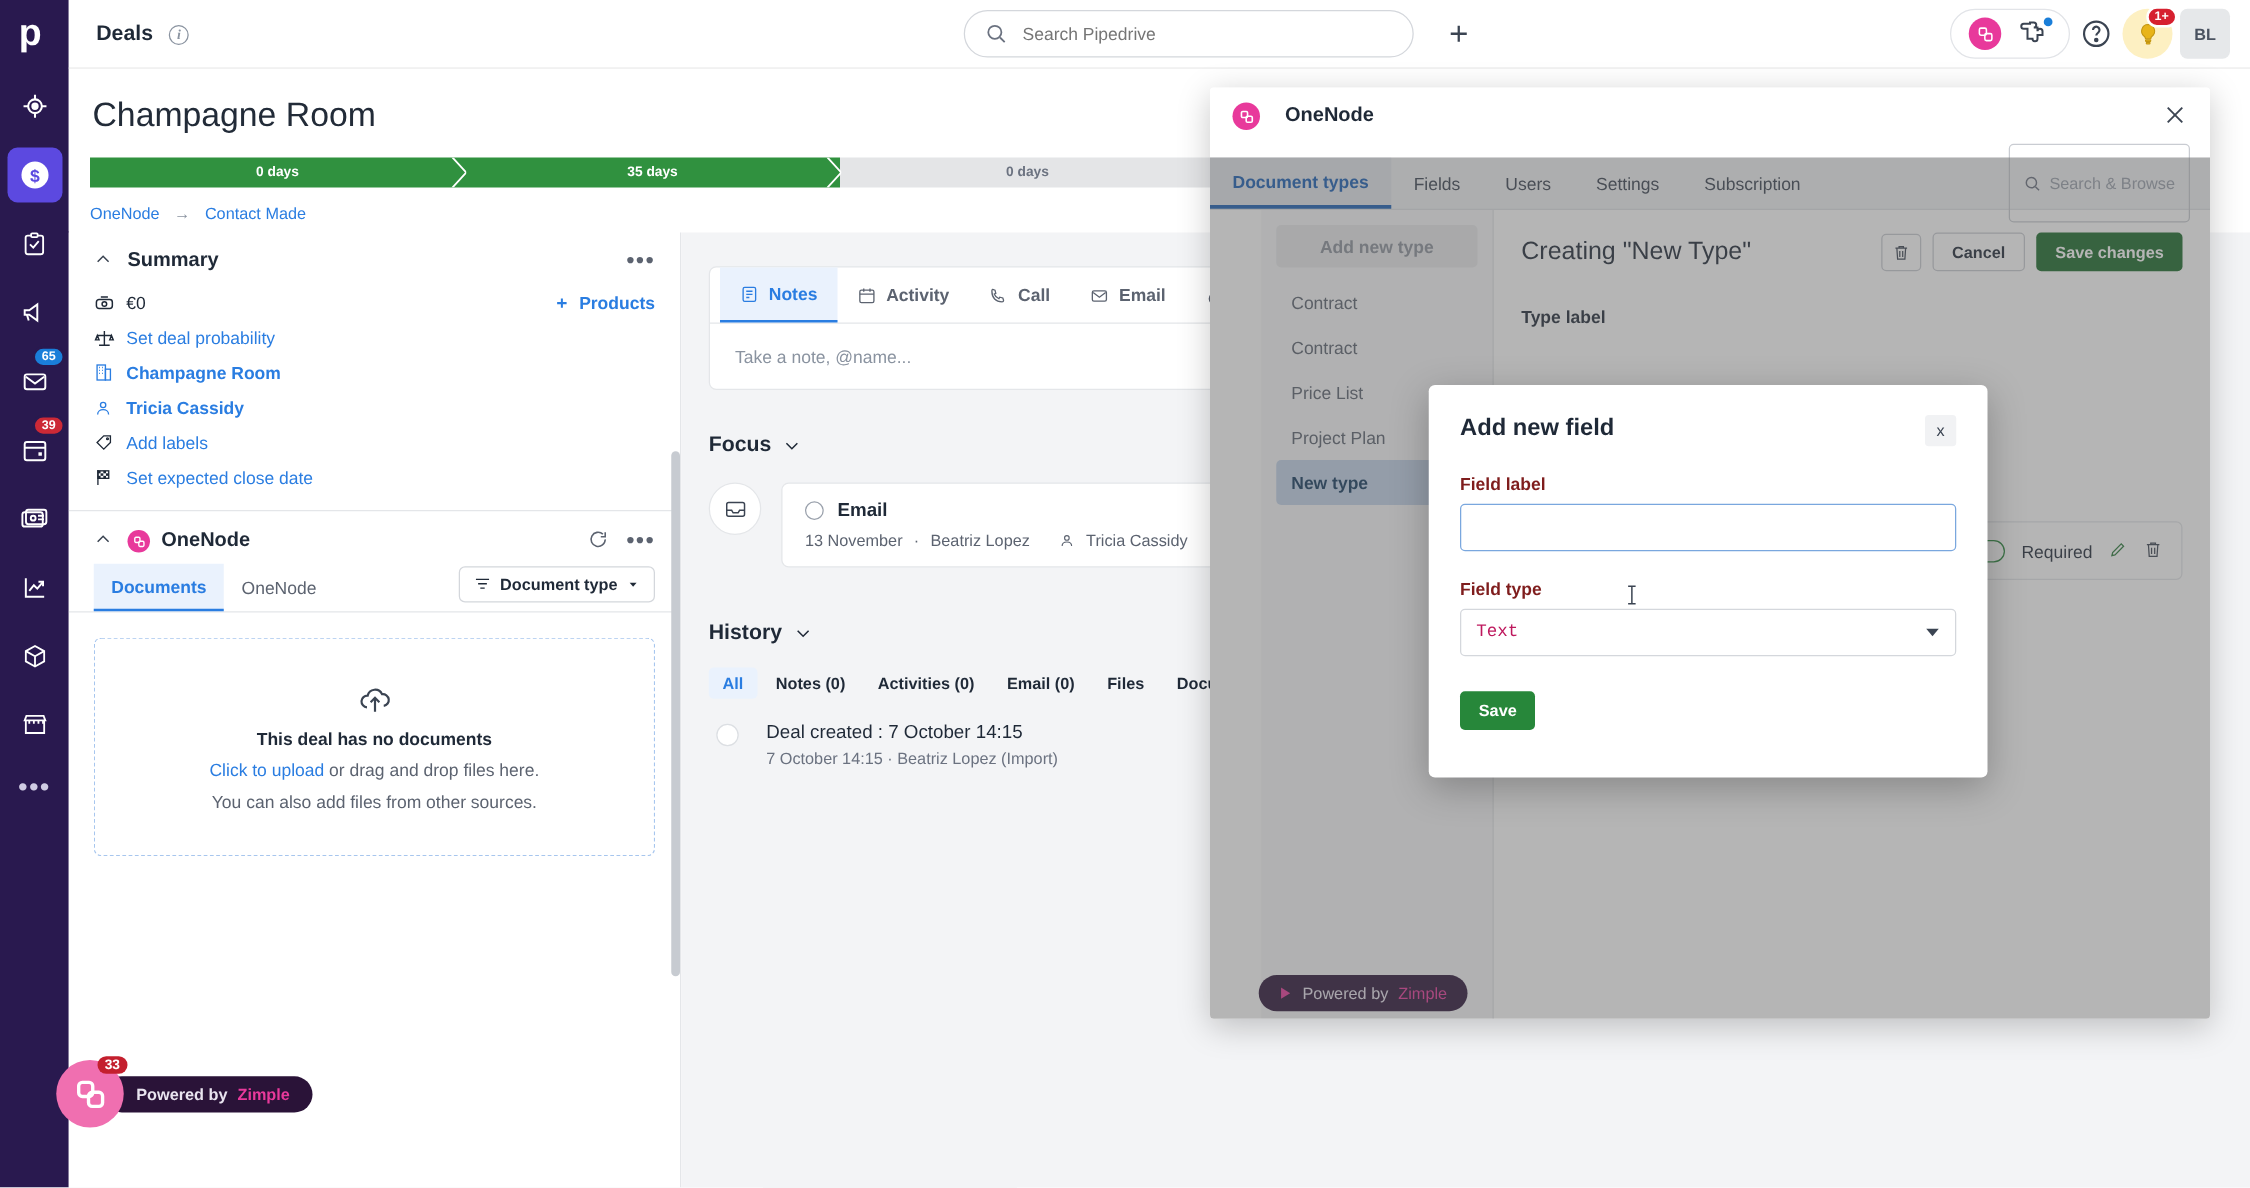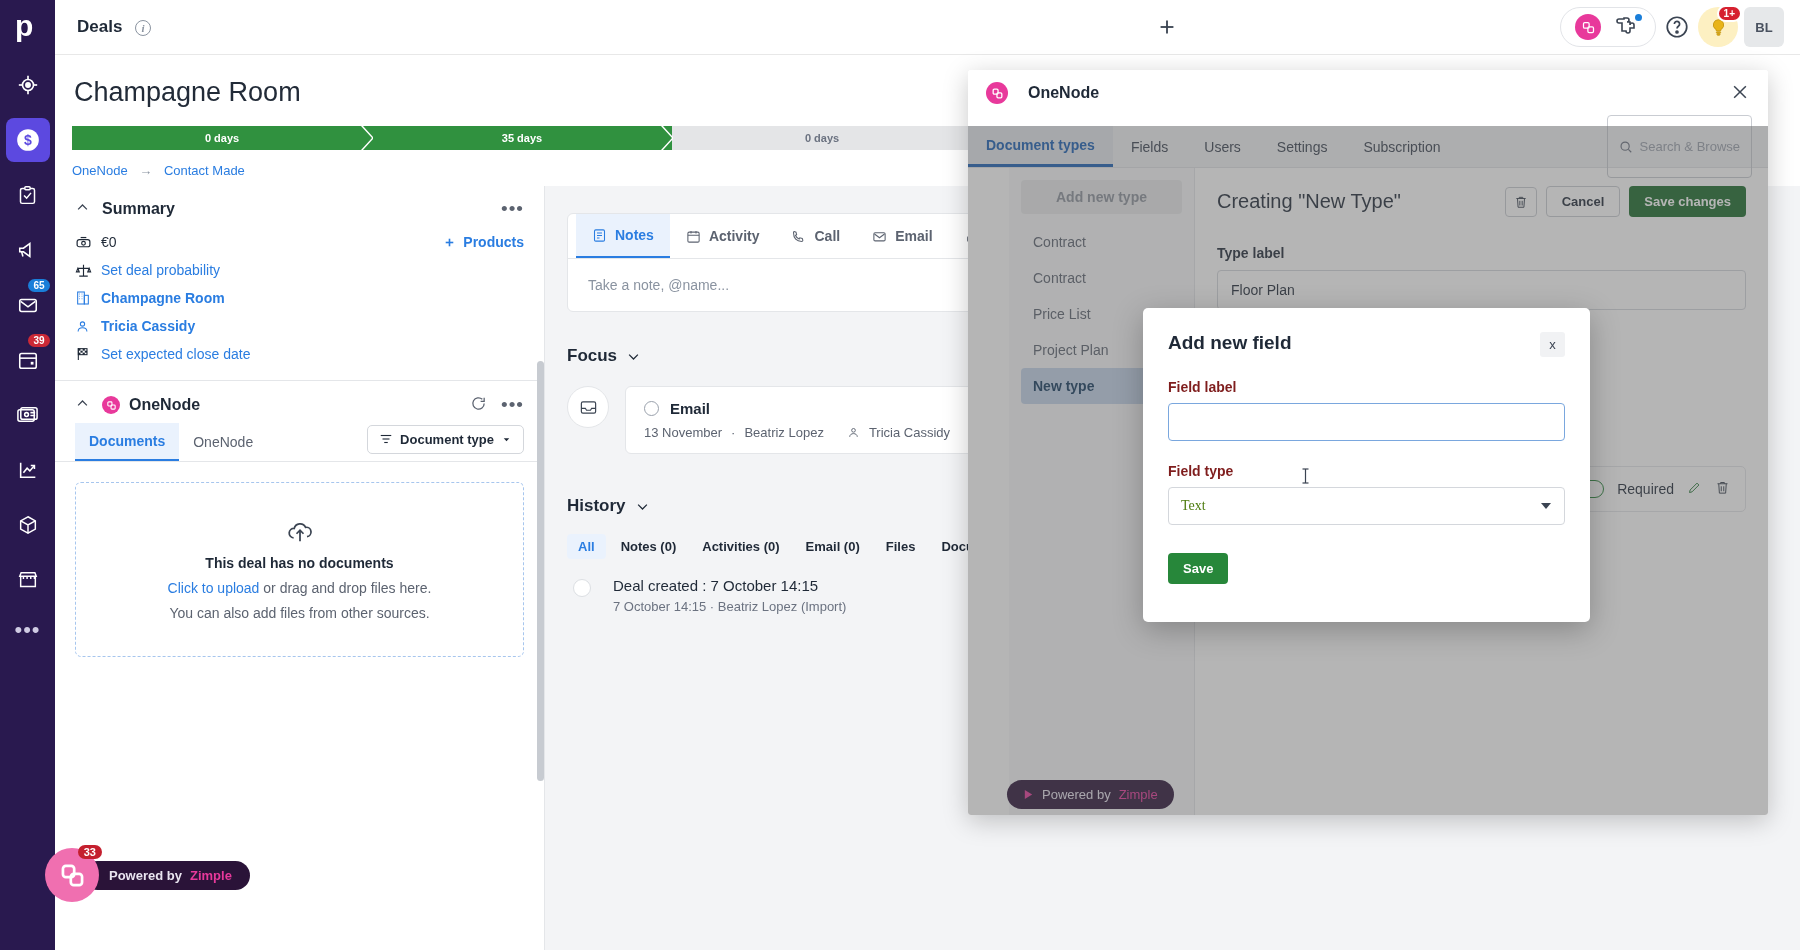--- a/index.html
+++ b/index.html
@@ -327,22 +327,22 @@
     display:flex; align-items:center; justify-content:center; font-size:13px; color:#3b4452;
     cursor:pointer; border:0; font-family:"Liberation Sans", sans-serif;
   }
   .dlg-label { font-size:14px; font-weight:bold; color:#7f1d1d; margin: 22px 0 8px 0; }
   .dlg-input {
     width:100%; border:1.5px solid #7aa7de; border-radius:4px; padding: 10px 12px;
     font-size:14px; outline:none; font-family:"Liberation Sans", sans-serif; color:#1f2937;
   }
   .dlg-select {
     width:100%; border:1px solid #d4d7dc; border-radius:4px; padding: 10px 12px;
-    font-size:14px; color:#4d7c0f; background:#fff; appearance:none;
-    font-family:Liberation Serif, serif; cursor:pointer;
+    font-size:14px; color:#be185d; background:#fff; appearance:none;
+    font-family:Liberation Mono, monospace; cursor:pointer;
     position:relative;
   }
   .select-wrap { position:relative; }
   .select-caret {
     position:absolute; right:14px; top:16px; width:0; height:0;
     border-left:5px solid transparent; border-right:5px solid transparent;
     border-top:6px solid #3b4452; pointer-events:none;
   }
   .dlg-save {
     margin-top: 28px; background:#27873a; color:#fff; border:0; border-radius:4px;
@@ -451,20 +451,27 @@
 
     <div class="rail-dots">•••</div>
   </div>
 
   <div class="topbar">
     <div class="topbar-title">
       <span>Deals</span>
       <span class="info-circle">i</span>
     </div>
 
+    <div class="search-wrap">
+      <svg width="18" height="18" viewBox="0 0 24 24" fill="none" stroke="#6b7280" stroke-width="1.9">
+        <circle cx="10.5" cy="10.5" r="7"></circle>
+          <line x1="16" y1="16" x2="21" y2="21"></line>
+      </svg>
+      <input type="text" placeholder="Search Pipedrive" style="">
+    </div>
 
     <div class="plus-btn">
       <svg width="22" height="22" viewBox="0 0 24 24" stroke="#3b4452" stroke-width="2" fill="none">
         <line x1="12" y1="5" x2="12" y2="19"></line>
           <line x1="5" y1="12" x2="19" y2="12"></line>
       </svg>
     </div>
 
     <div class="topbar-right">
       <div class="pill-group">
@@ -583,20 +590,29 @@
     <div class="sum-row">
       <span class="sum-icon">
         <svg width="15" height="15" viewBox="0 0 24 24" fill="none" stroke="#2a7de1" stroke-width="1.7">
           <circle cx="12" cy="8" r="3.4"></circle>
             <path d="M5 20c0-3.6 3.1-6 7-6s7 2.4 7 6"></path>
         </svg>
       </span>
       <span class="sum-link bold">Tricia Cassidy</span>
     </div>
 
+    <div class="sum-row">
+      <span class="sum-icon">
+        <svg width="16" height="16" viewBox="0 0 24 24" fill="none" stroke="#1f2937" stroke-width="1.6">
+          <path d="M20 12l-8 8-8-8 8-8h8v8z"></path>
+            <circle cx="16.5" cy="7.5" r="1.1"></circle>
+        </svg>
+      </span>
+      <span class="sum-link">Add labels</span>
+    </div>
 
     <div class="sum-row">
       <span class="sum-icon">
         <svg width="16" height="16" viewBox="0 0 24 24" fill="none" stroke="#1f2937" stroke-width="1.6">
           <path d="M5 3v18"></path>
             <rect x="5" y="4" width="13" height="9"></rect>
           <rect x="5" y="4" width="3.2" height="3" fill="#1f2937" stroke="none"></rect>
           <rect x="11.5" y="4" width="3.2" height="3" fill="#1f2937" stroke="none"></rect>
           <rect x="8.2" y="7" width="3.3" height="3" fill="#1f2937" stroke="none"></rect>
           <rect x="14.7" y="7" width="3.3" height="3" fill="#1f2937" stroke="none"></rect>
@@ -846,21 +862,20 @@
                 <svg width="14" height="14" viewBox="0 0 24 24" fill="none" stroke="#3b4452" stroke-width="1.7">
                   <path d="M4 6h16M9 6V4h6v2M6 6l1 15h10l1-15M10 10v8M14 10v8"></path>
                 </svg>
               </span>
               <button class="btn-cancel">Cancel</button>
               <button class="btn-save-changes">Save changes</button>
             </div>
           </div>
 
           <div class="flabel">Type label</div>
-          <input class="finput" type="text" value="Floor Plan" style="">
 
           <div class="flabel" style="margin-top:46px">Fields for this type</div>
           <div class="hint">Need a new field? Head to the Fields tab to create or edit fields.</div>
 
           <button class="addfield-btn">
             <span>Add new Field</span>
             <svg width="10" height="10" viewBox="0 0 24 24" fill="#fff">
                 <path d="M6 9l6 7 6-7z"></path>
               </svg>
           </button>

